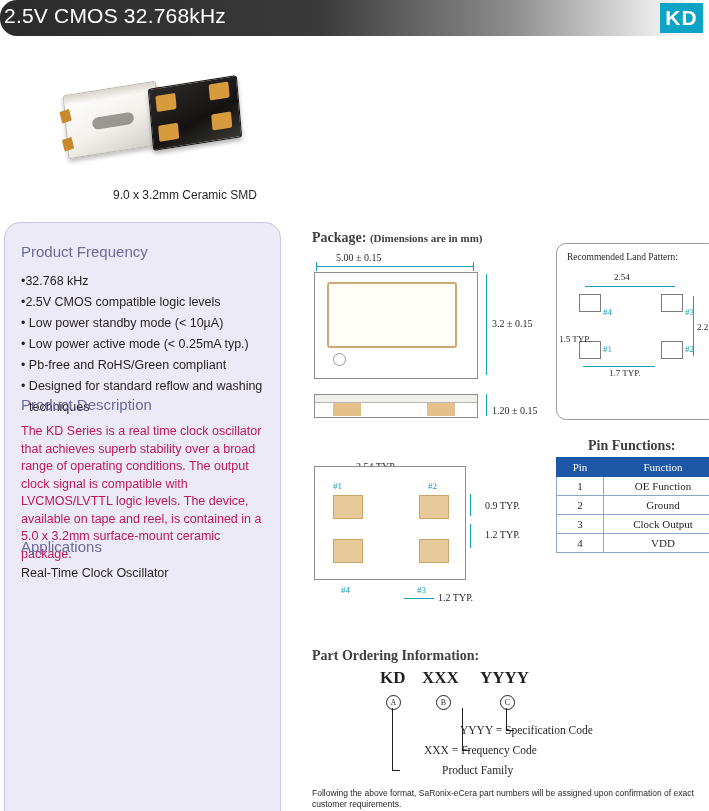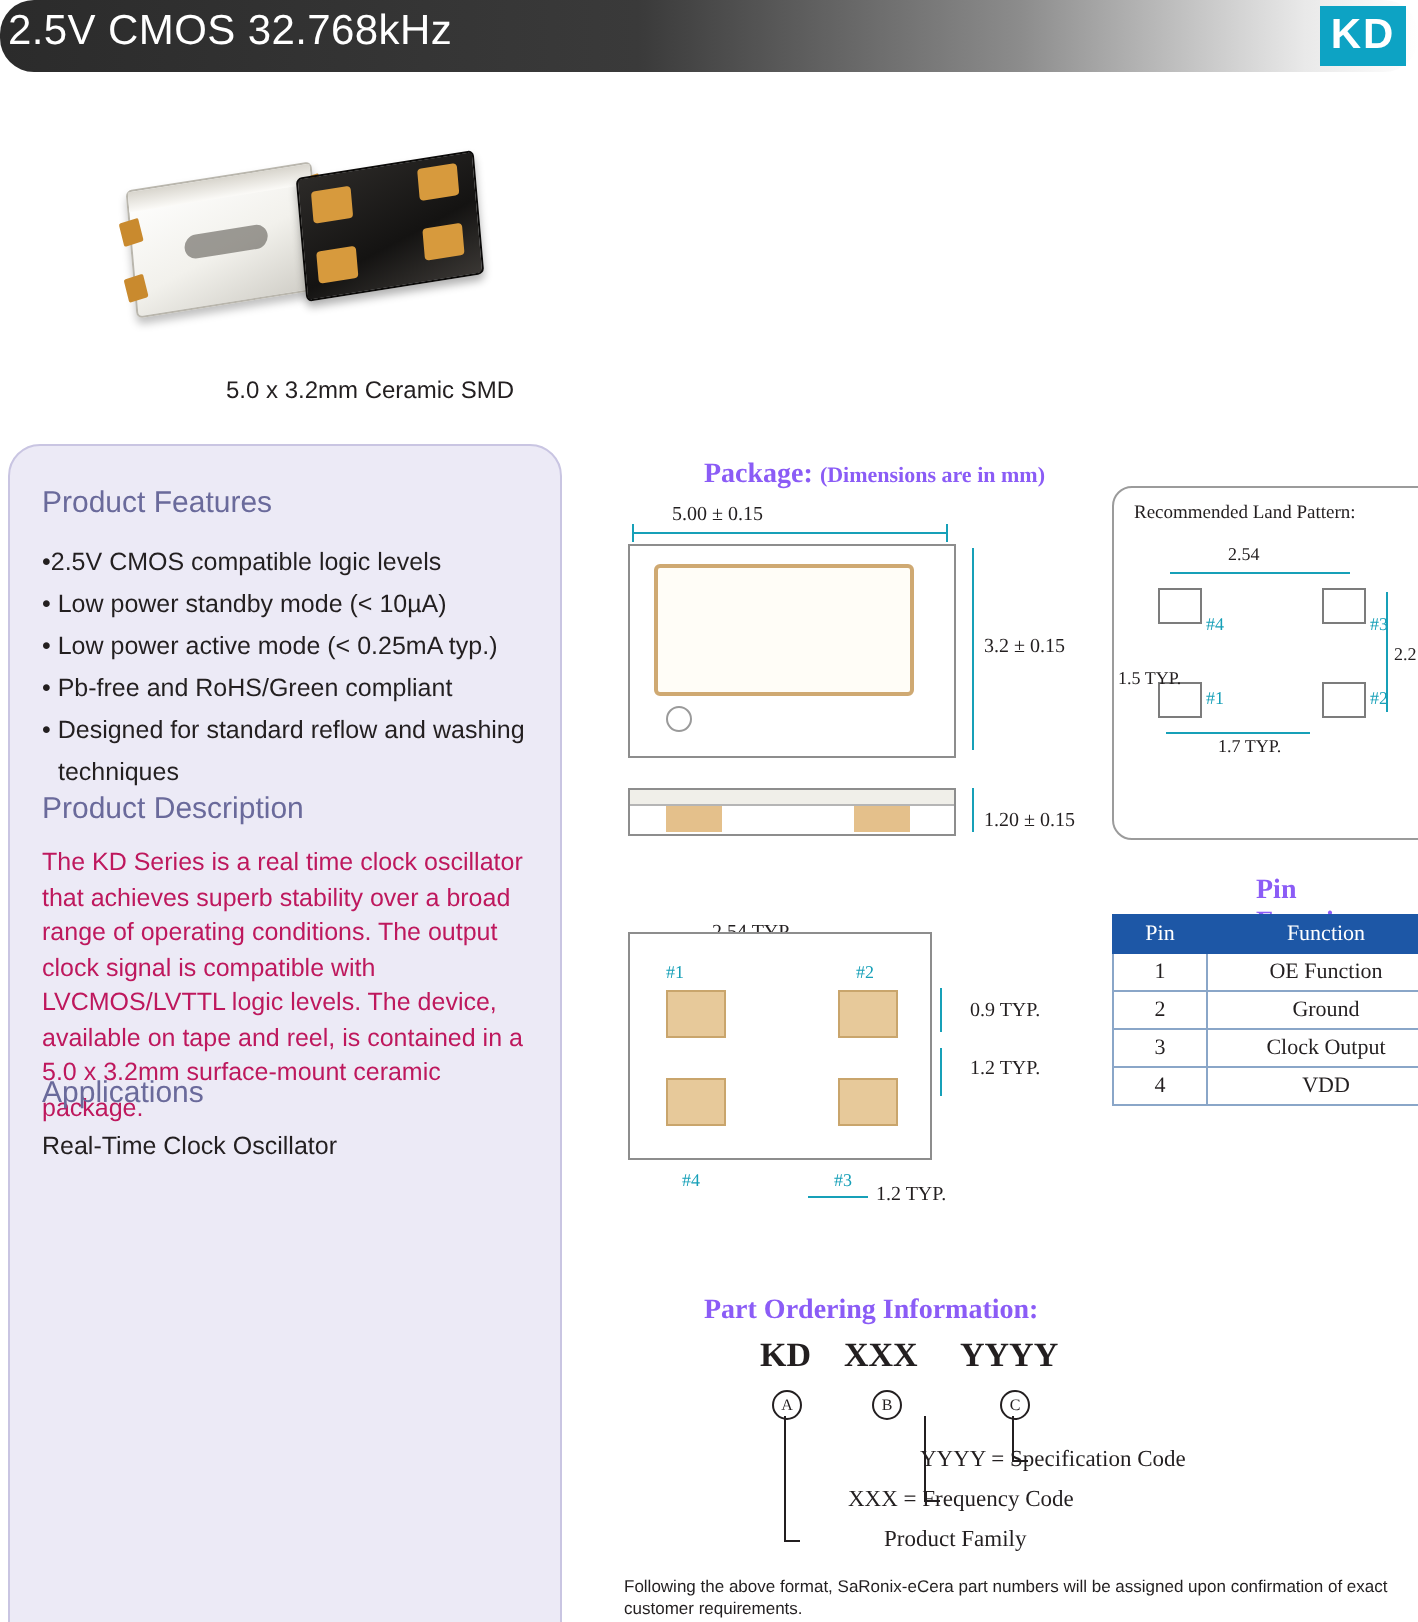--- a/index.html
+++ b/index.html
@@ -86,23 +86,22 @@
   .desc{
     position:absolute;left:16px;top:200px;width:250px;
     font-size:12.5px;line-height:17.5px;color:#be185d;text-align:left;
   }
   .apps{
     position:absolute;left:16px;top:343px;width:250px;
     font-size:12.5px;color:#231f20;
   }
   
   .sec-title{
-    position:absolute;font-size:14px;font-weight:bold;color:#8b5cf6;
+    position:absolute;font-size:14px;font-weight:bold;color:#404040;
     font-family:"Liberation Serif", serif;
-    margin-left:40px;
   }
   .sec-sub{font-size:11px;font-weight:bold;}
   .pkg-title{left:312px;top:230px;}
   .pinfn-title{left:588px;top:438px;}
   .poi-title{left:312px;top:648px;}
 
   .dim-line{position:absolute;background:#17a0b8;}
   .dim-text{position:absolute;font-size:10px;color:#231f20;font-family:"Liberation Serif", serif;}
   .lbl-blue{position:absolute;font-size:9px;color:#17a0b8;font-family:"Liberation Serif", serif;}
 
@@ -193,26 +192,27 @@
     <div class="tab t2"></div>
     <div class="tab t3"></div>
     <div class="tab t4"></div>
   </div>
   <div class="pkg-black">
     <div class="p p1"></div>
     <div class="p p2"></div>
     <div class="p p3"></div>
     <div class="p p4"></div>
   </div>
-  <div class="photo-caption">5.0 x 3.2mm Ceramic SMD</div>
+  <div class="photo-caption">9.0 x 3.2mm Ceramic SMD</div>
 </div>
 
 <div class="left-panel">
-  <div class="lp-h lp-features-h">Product Features</div>
+  <div class="lp-h lp-features-h">Product Frequency</div>
   <div class="features">
+    <div>•32.768 kHz</div>
     <div>•2.5V CMOS compatible logic levels</div>
     <div>• Low power standby mode (&lt; 10µA)</div>
     <div>• Low power active mode (&lt; 0.25mA typ.)</div>
     <div>• Pb-free and RoHS/Green compliant</div>
     <div>• Designed for standard reflow and washing techniques</div>
   </div>
   <div class="lp-h lp-desc-h">Product Description</div>
   <div class="desc">The KD Series is a real time clock oscillator that achieves superb stability over a broad range of operating conditions. The output clock signal is compatible with LVCMOS/LVTTL logic levels.  The device, available on tape and reel, is contained in a 5.0 x 3.2mm surface-mount ceramic package.</div>
   <div class="lp-h lp-apps-h">Applications</div>
   <div class="apps">Real-Time Clock Oscillator</div>

